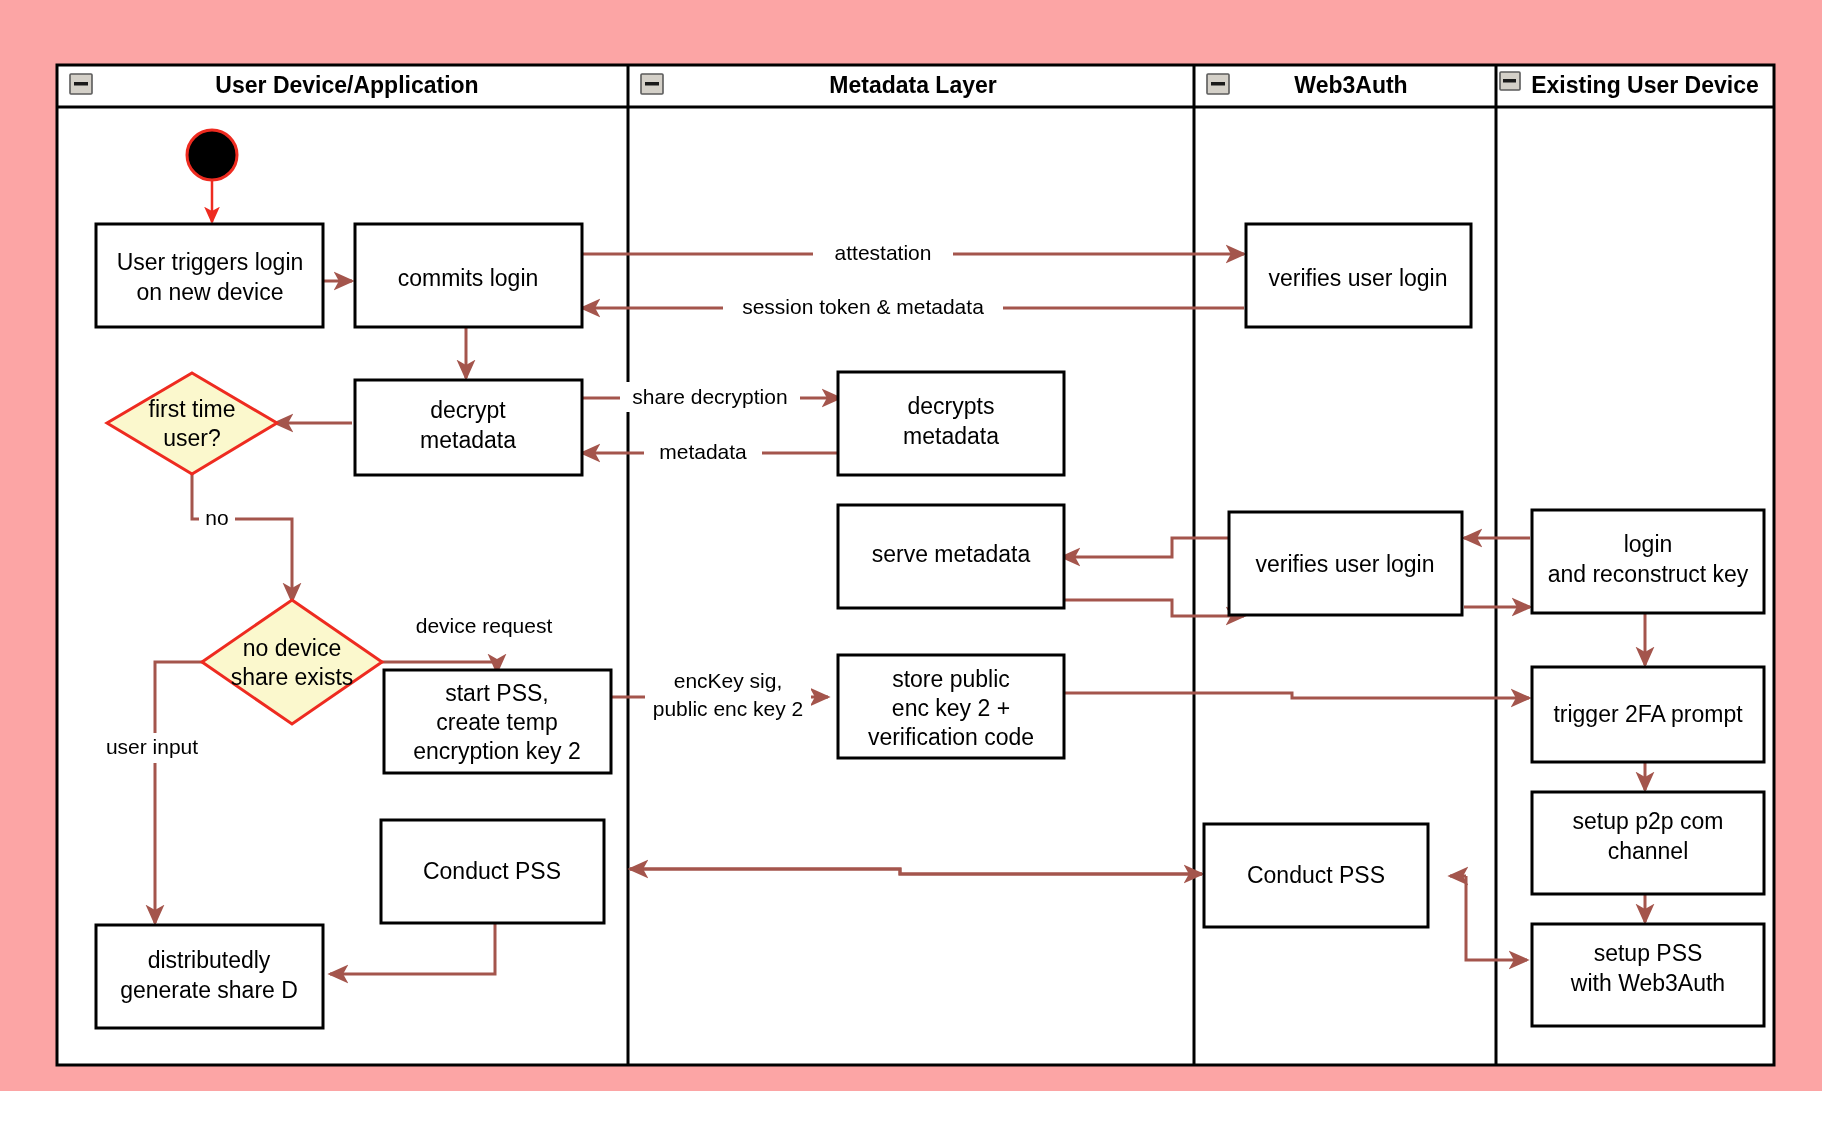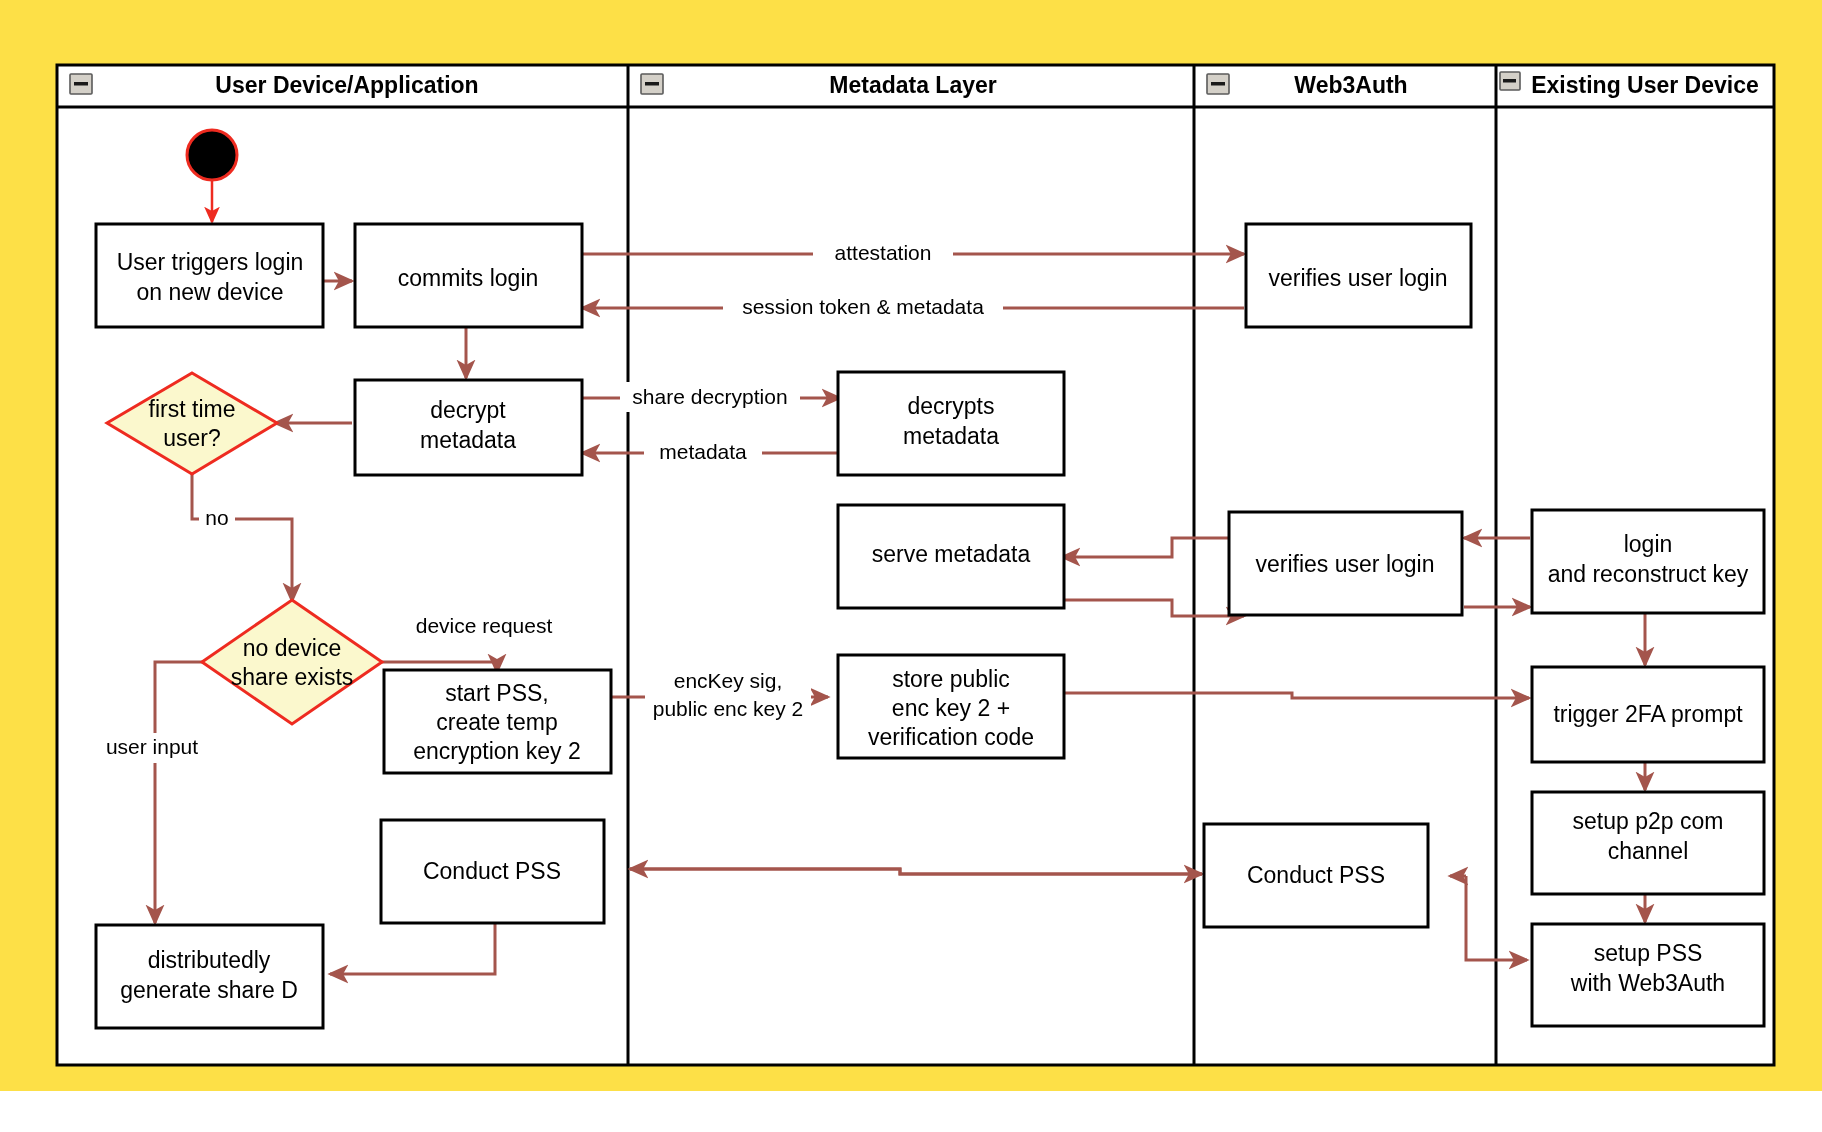--- a/index.html
+++ b/index.html
@@ -5,21 +5,21 @@
 <style>
   html, body {
     margin: 0;
     padding: 0;
     background: #ffffff;
   }
   #stage {
     position: relative;
     width: 1822px;
     height: 1091px;
-    background: #fde047;
+    background: #fca5a5;
     font-family: "Liberation Sans", sans-serif;
     overflow: hidden;
   }
   svg#diagram {
     position: absolute;
     left: 0; top: 0;
     width: 1822px;
     height: 1132px;
     display: block;
   }

